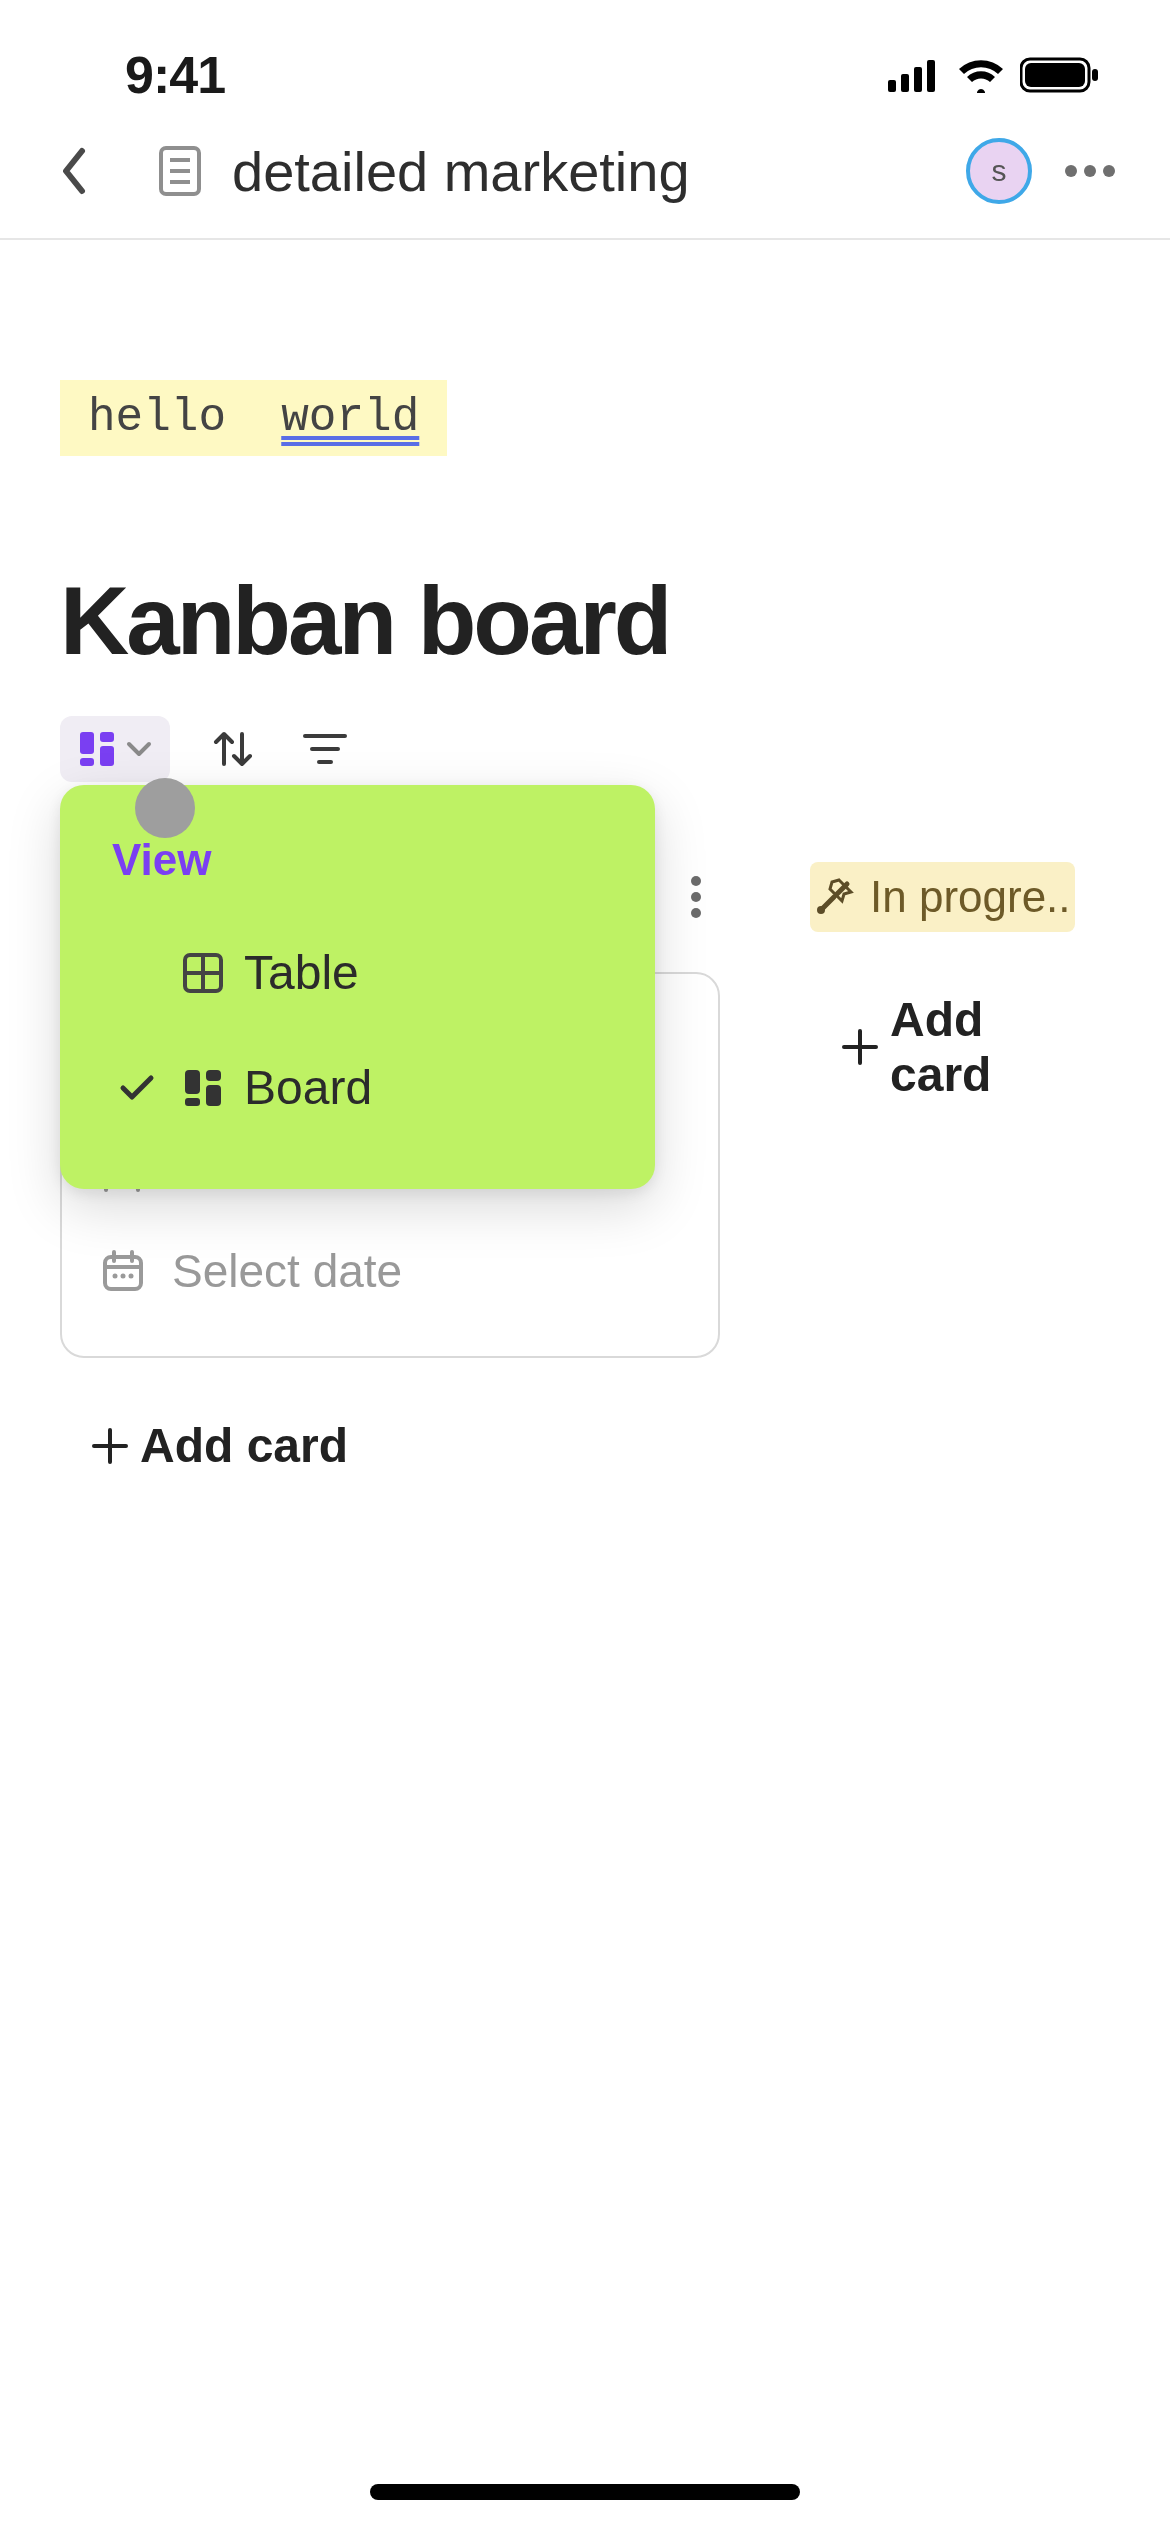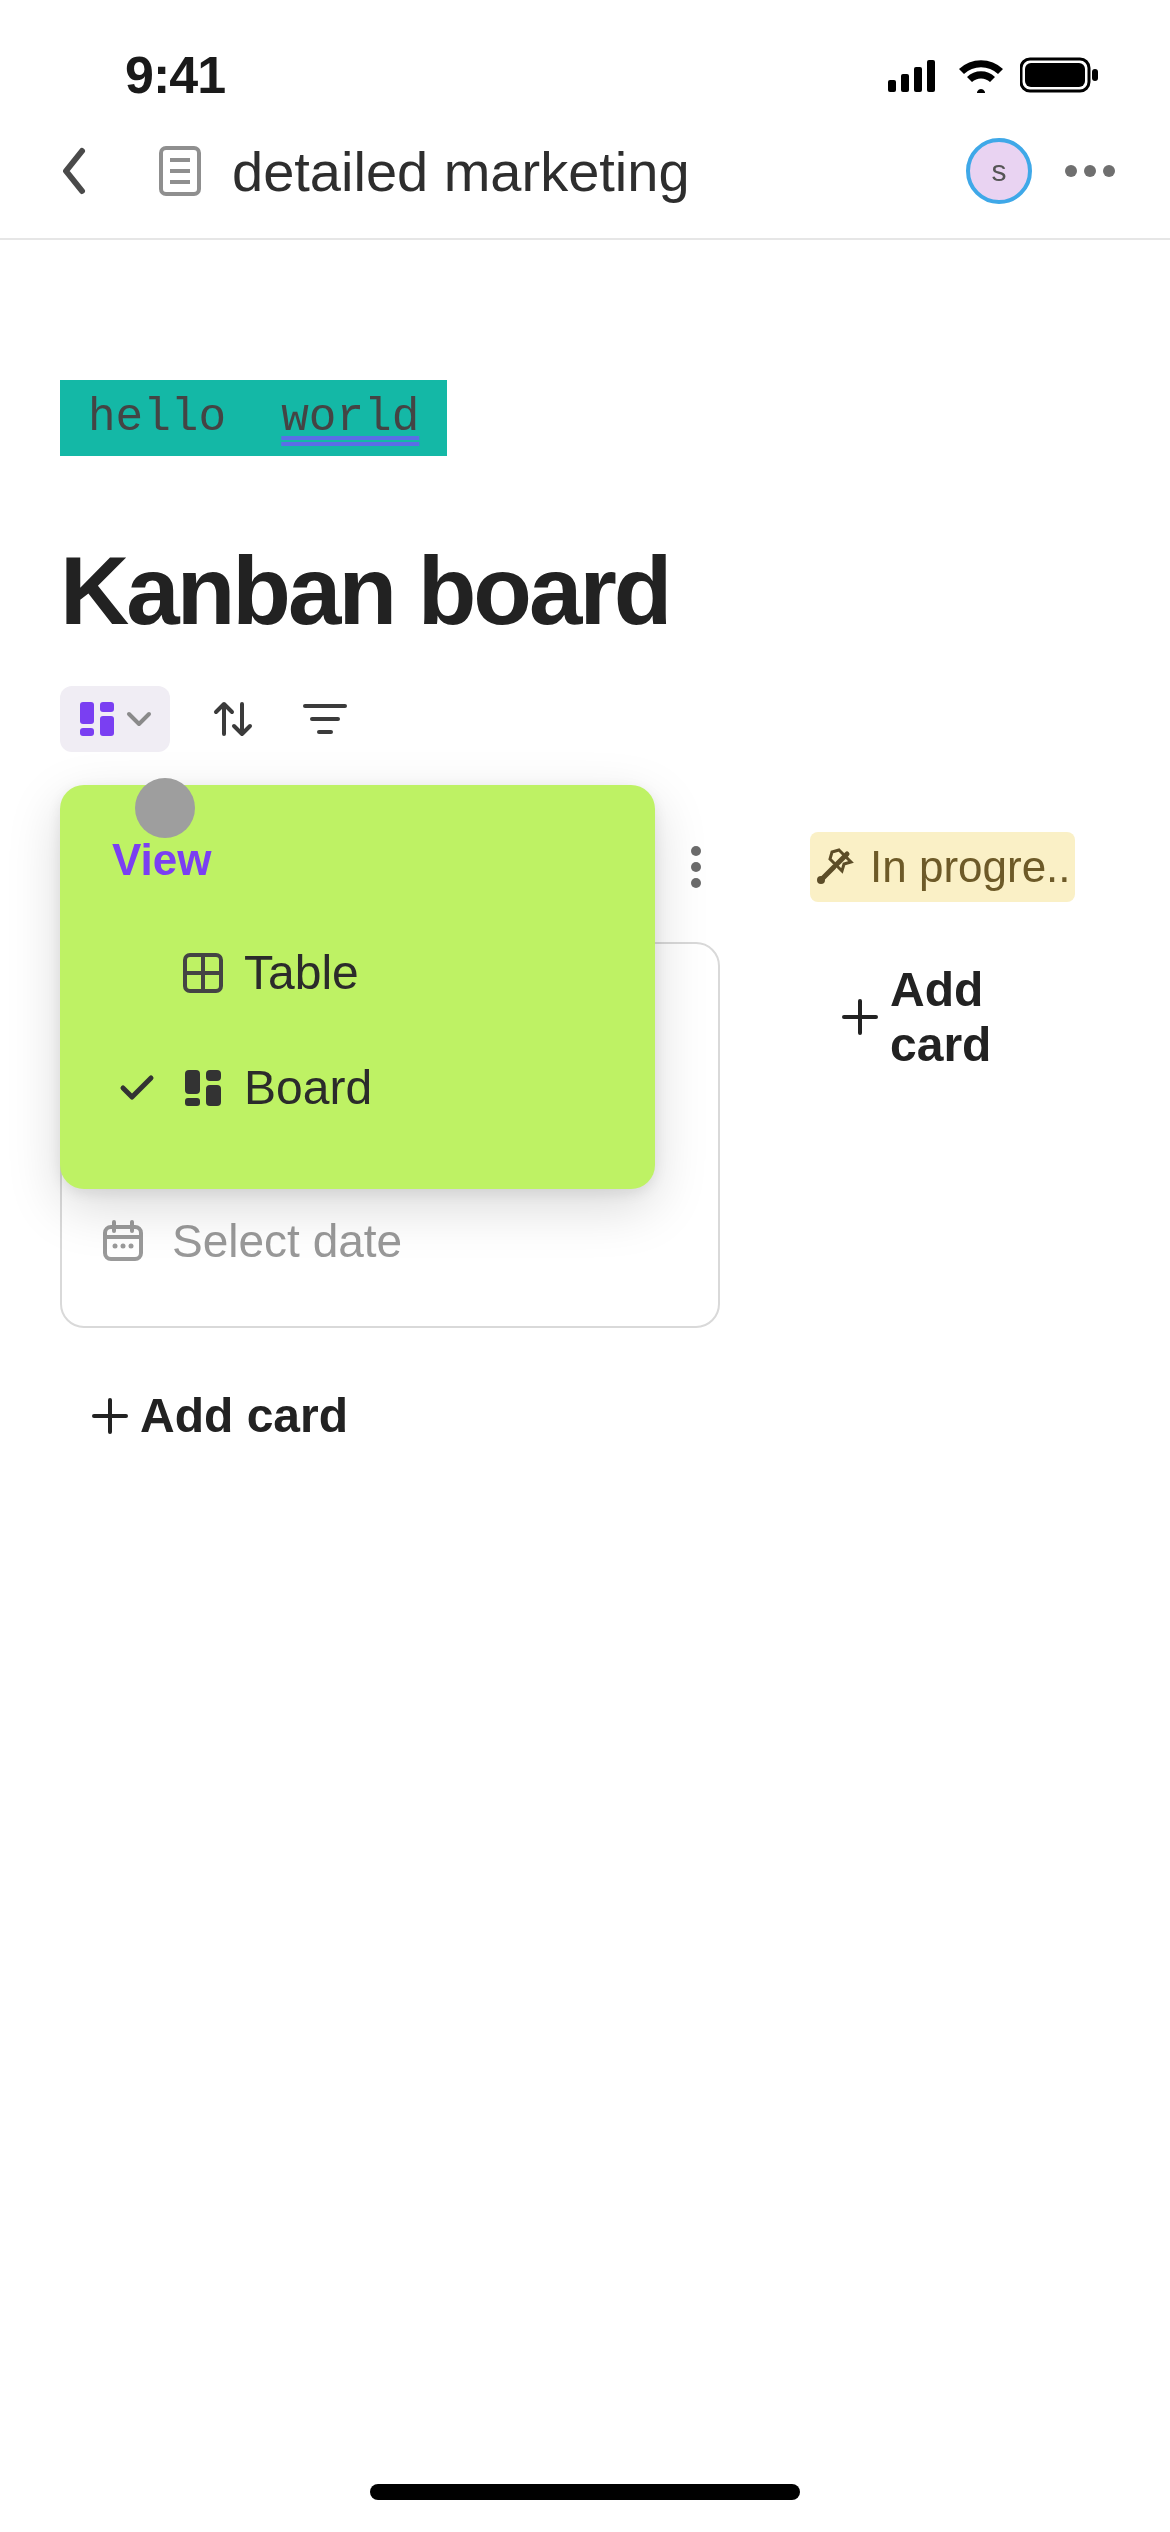--- a/index.html
+++ b/index.html
@@ -41,36 +41,36 @@
     display:flex; align-items:center; justify-content:center;
     font-size: 30px; color:#555; text-transform:lowercase;
   }
   .more-btn { width: 60px; height: 60px; display:flex; align-items:center; justify-content:center; }
 
   
   .content { padding: 140px 60px 0 60px; position: relative; }
 
   .code-block {
     display:inline-block;
-    background: #14b8a6;
+    background: #fef9c3;
     padding: 12px 28px;
     font-family: "Courier New", monospace;
     font-size: 46px;
     color: #444;
     text-align: right;
   }
   .code-block .world-word {
     text-decoration: underline;
     text-decoration-style: double;
     text-decoration-color: #5a6ee6;
     text-underline-offset: 6px;
   }
 
   .board-heading {
-    margin-top: 80px;
+    margin-top: 110px;
     font-size: 96px;
     font-weight: 700;
     letter-spacing: -3px;
     color: #222;
   }
 
   
   .view-toolbar {
     margin-top: 40px;
     display: flex;

